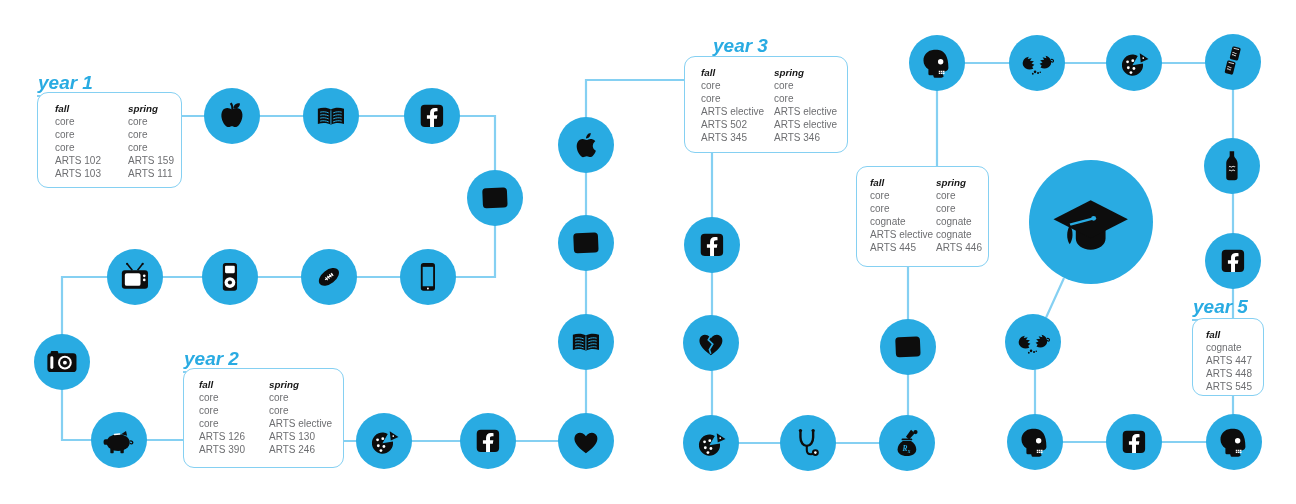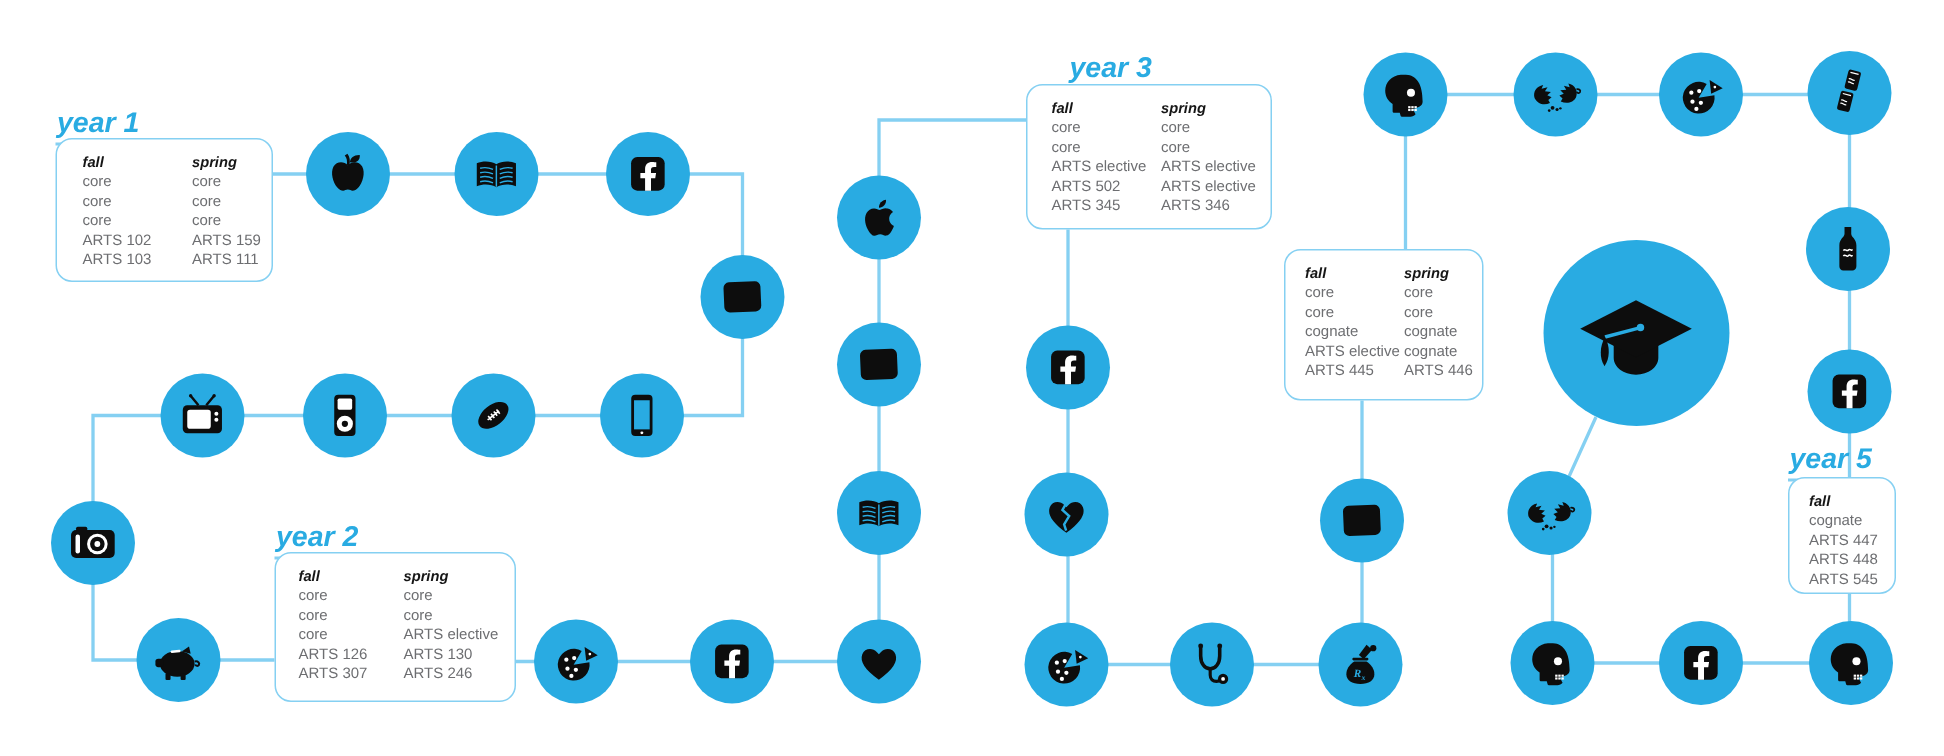--- a/index.html
+++ b/index.html
@@ -400,21 +400,21 @@
 
   <div class="yearlabel y2-label">year 2</div>
   <div class="yearbox y2-box">
     <div class="col col-fall">
       <div class="colhead">fall</div>
       <ul class="courses">
           <li>core</li>
           <li>core</li>
           <li>core</li>
           <li>ARTS 126</li>
-          <li>ARTS 307</li>
+          <li>ARTS 390</li>
         </ul>
     </div>
     <div class="col">
       <div class="colhead">spring</div>
       <ul class="courses">
           <li>core</li>
           <li>core</li>
           <li>ARTS elective</li>
           <li>ARTS 130</li>
           <li>ARTS 246</li>

